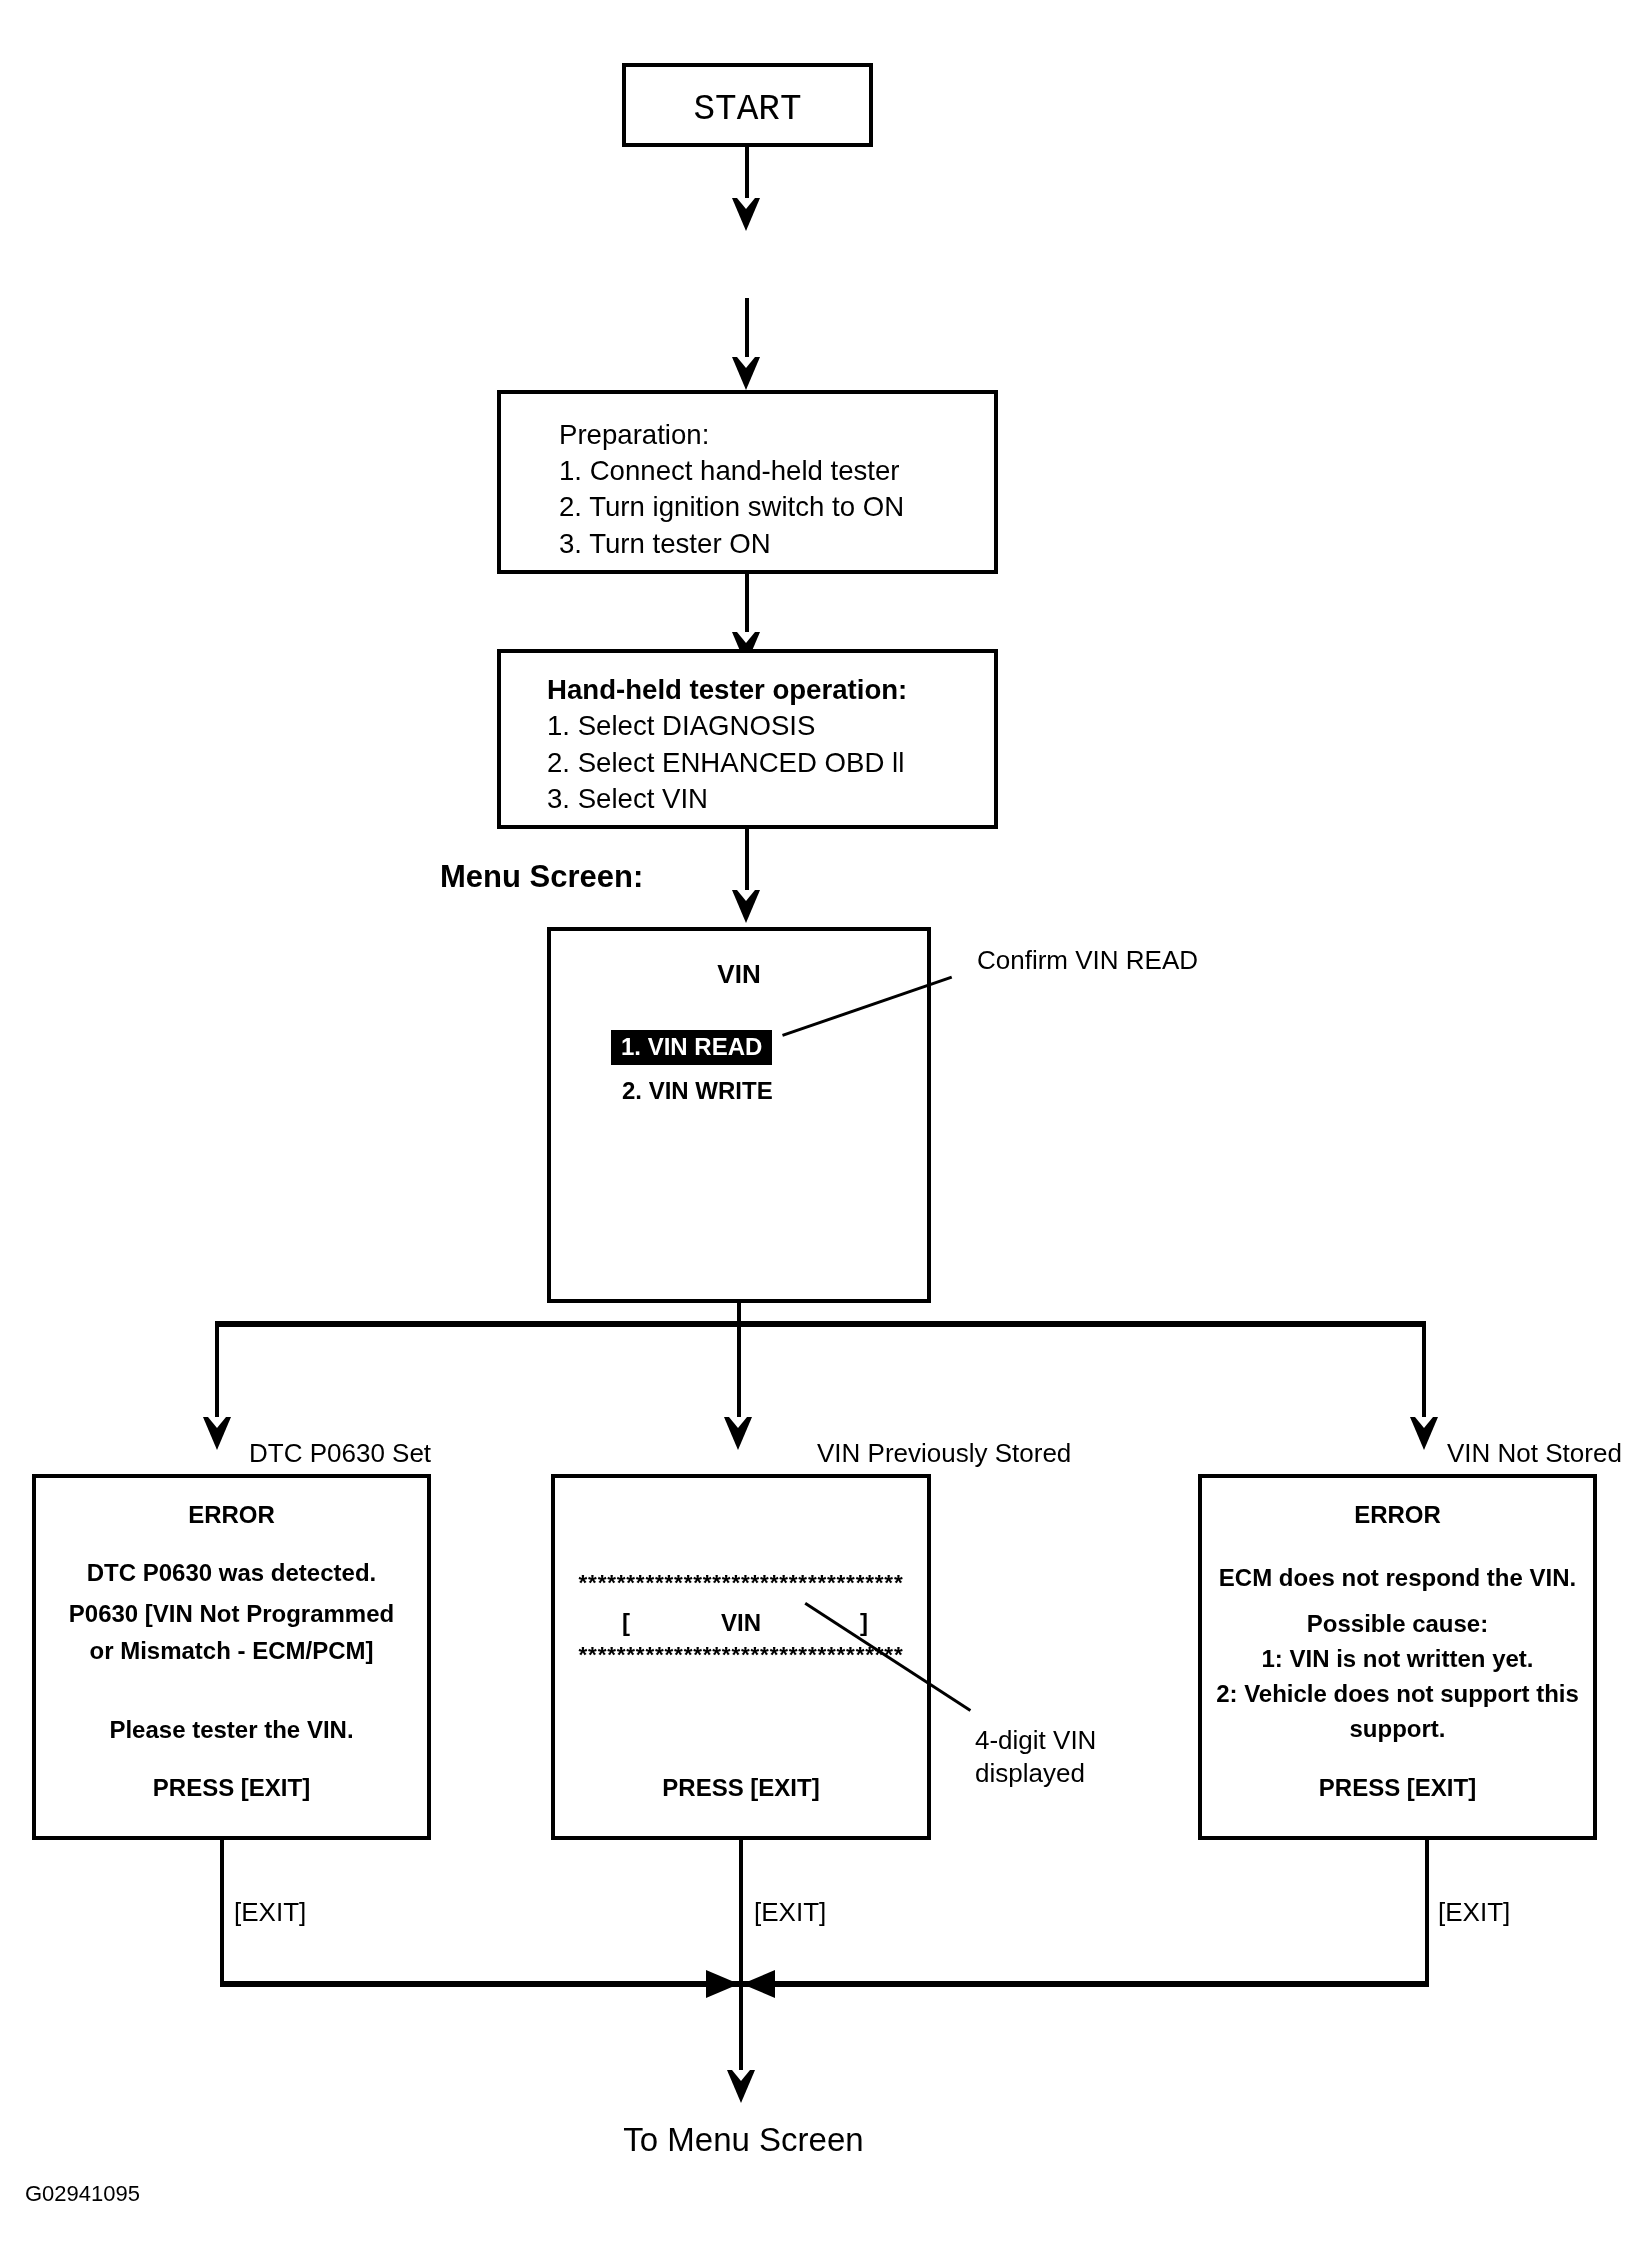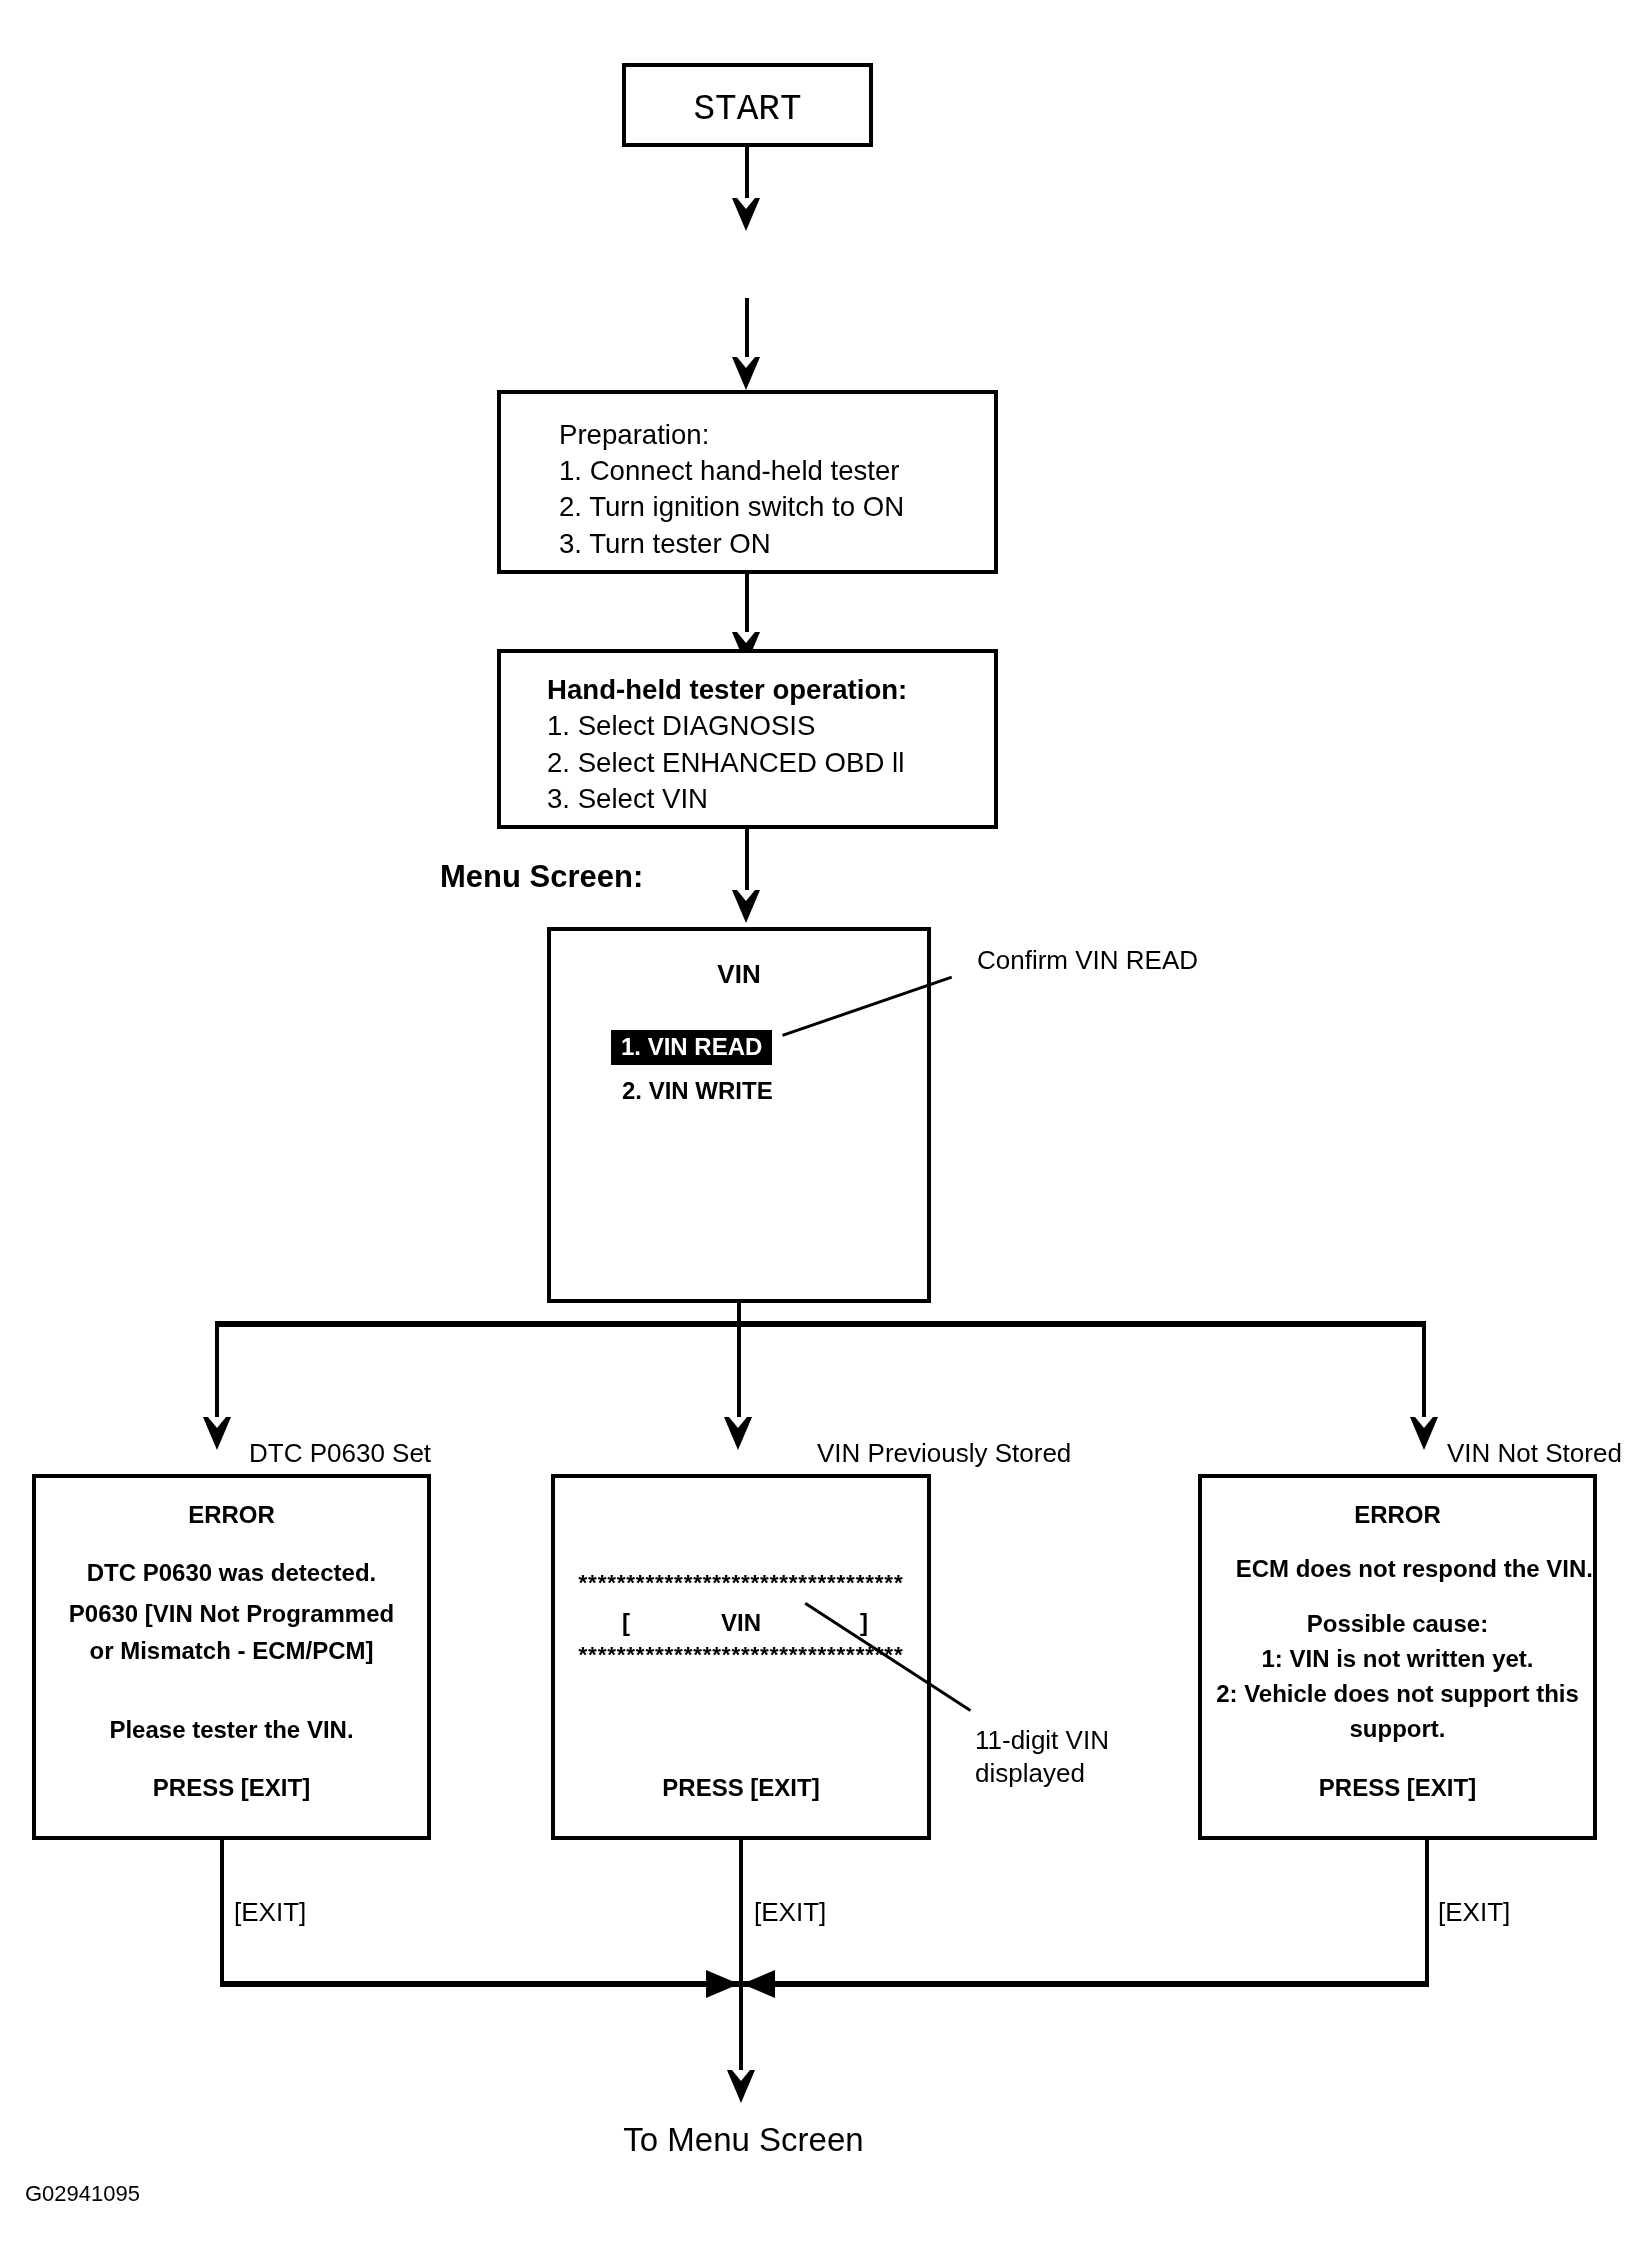--- a/index.html
+++ b/index.html
@@ -224,26 +224,26 @@
   <div class="box" style="left:551px; top:1474px; width:380px; height:366px;">
     <div class="t-stars" style="position:absolute; left:0; top:92px; width:100%;">**********************************</div>
     <div class="vin-row" style="left:67px; top:131px;">[</div>
     <div class="vin-row" style="left:0; top:131px; width:100%; text-align:center;">VIN</div>
     <div class="vin-row" style="left:305px; top:131px;">]</div>
     <div class="t-stars" style="position:absolute; left:0; top:164px; width:100%;">**********************************</div>
     <div class="label t-screen" style="left:0; top:296px; width:100%;">PRESS [EXIT]</div>
   </div>
 
   <div class="leader" style="left:806px; top:1602px; width:197px; transform: rotate(33deg);"></div>
-  <div class="label t-annot" style="left:975px; top:1725px;">11-digit VIN</div>
+  <div class="label t-annot" style="left:975px; top:1725px;">4-digit VIN</div>
   <div class="label t-annot" style="left:975px; top:1758px;">displayed</div>
 
   <div class="box" style="left:1198px; top:1474px; width:399px; height:366px;">
     <div class="label t-screen" style="left:0; top:23.4px; width:100%;">ERROR</div>
-    <div class="label t-screen" style="left:0; top:77px; width:100%;text-align:right;">ECM does not respond the VIN.</div>
+    <div class="label t-screen" style="left:0; top:86px; width:100%;">ECM does not respond the VIN.</div>
     <div class="label t-screen" style="left:0; top:132px; width:100%;">Possible cause:</div>
     <div class="label t-screen" style="left:0; top:167px; width:100%;">1: VIN is not written yet.</div>
     <div class="label t-screen" style="left:0; top:202px; width:100%;">2: Vehicle does not support this</div>
     <div class="label t-screen" style="left:0; top:237px; width:100%;">support.</div>
     <div class="label t-screen" style="left:0; top:296px; width:100%;">PRESS [EXIT]</div>
   </div>
 
   <div class="vline" style="left:220px; top:1840px; height:147px;"></div>
 
   <div class="vline" style="left:739px; top:1840px; height:147px;"></div>

